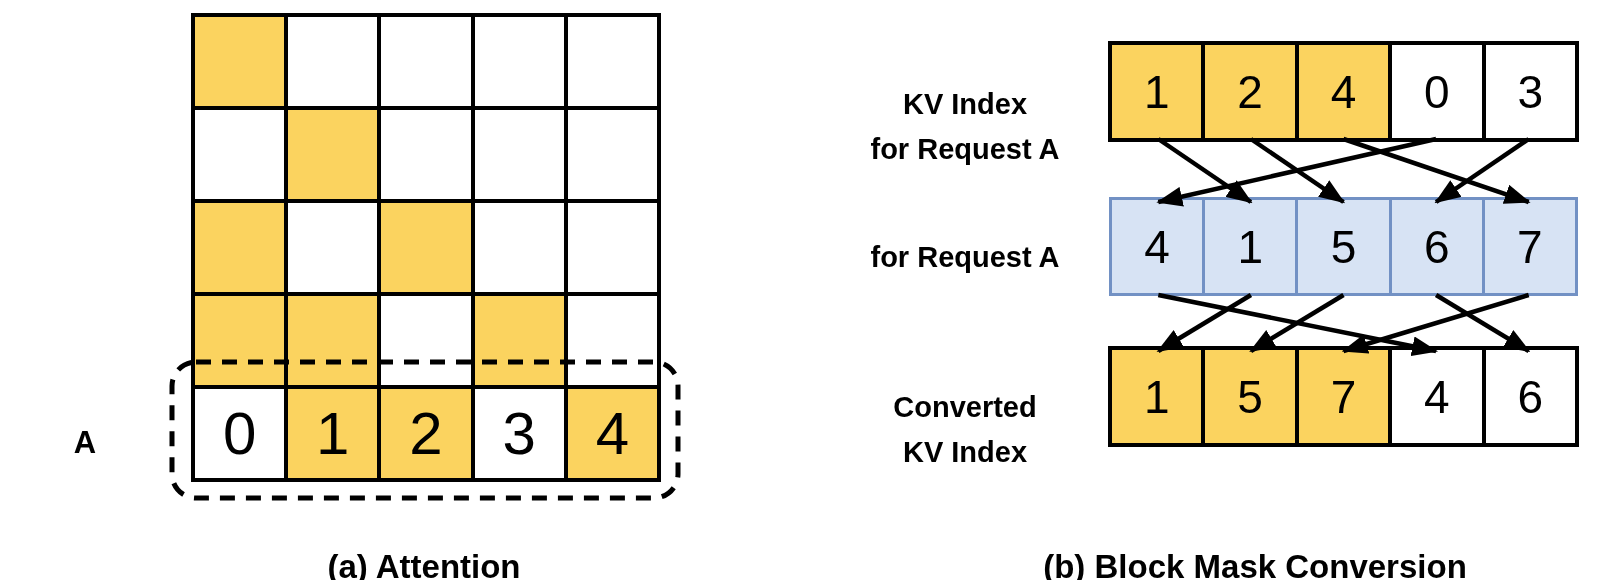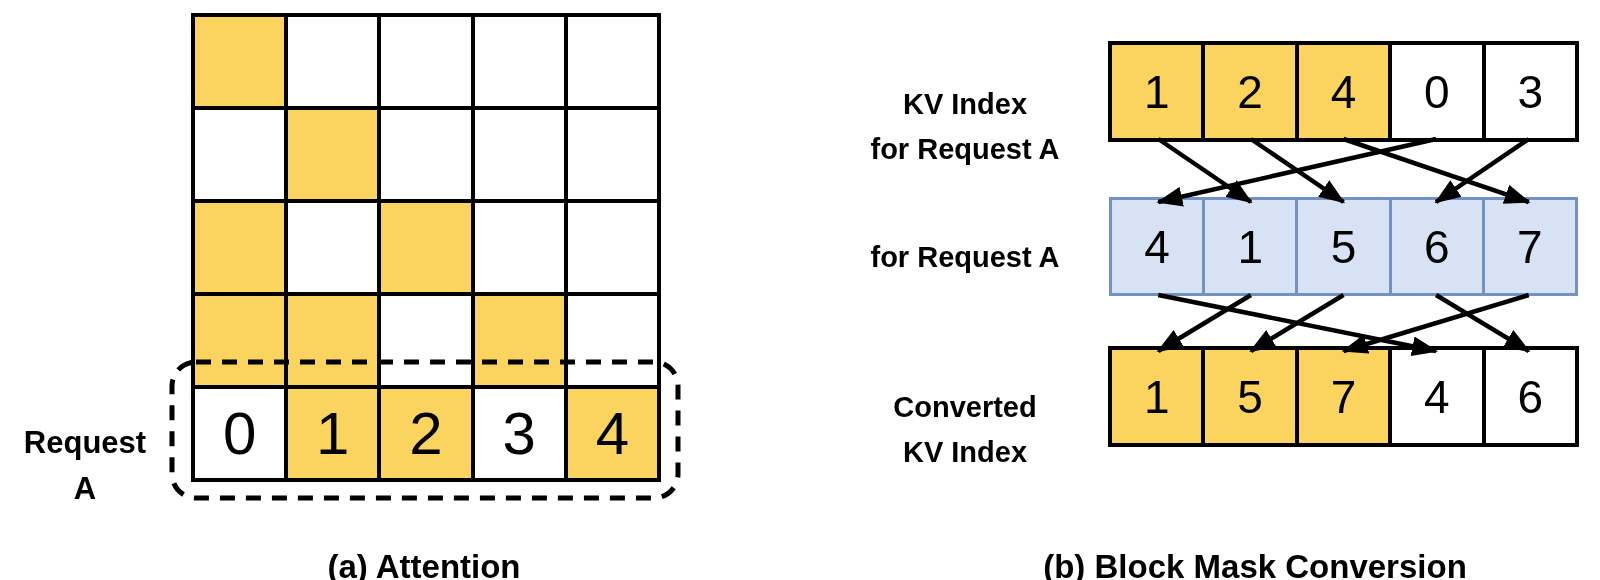--- a/index.html
+++ b/index.html
@@ -63,21 +63,20 @@
       <div class="acell on"></div>
       <div class="acell"></div>
       <div class="acell">0</div>
       <div class="acell on">1</div>
       <div class="acell on">2</div>
       <div class="acell">3</div>
       <div class="acell on">4</div>
     </div>
 
   <div id="request-label" class="lbl">
-    <div>Request</div>
     <div>A</div>
   </div>
 
   <div id="caption-a" class="caption">(a) Attention</div>
 
   <div id="label-kv" class="lbl b-label">
     <div>KV Index</div>
     <div>for Request A</div>
   </div>
   <div id="label-pt" class="lbl b-label">

